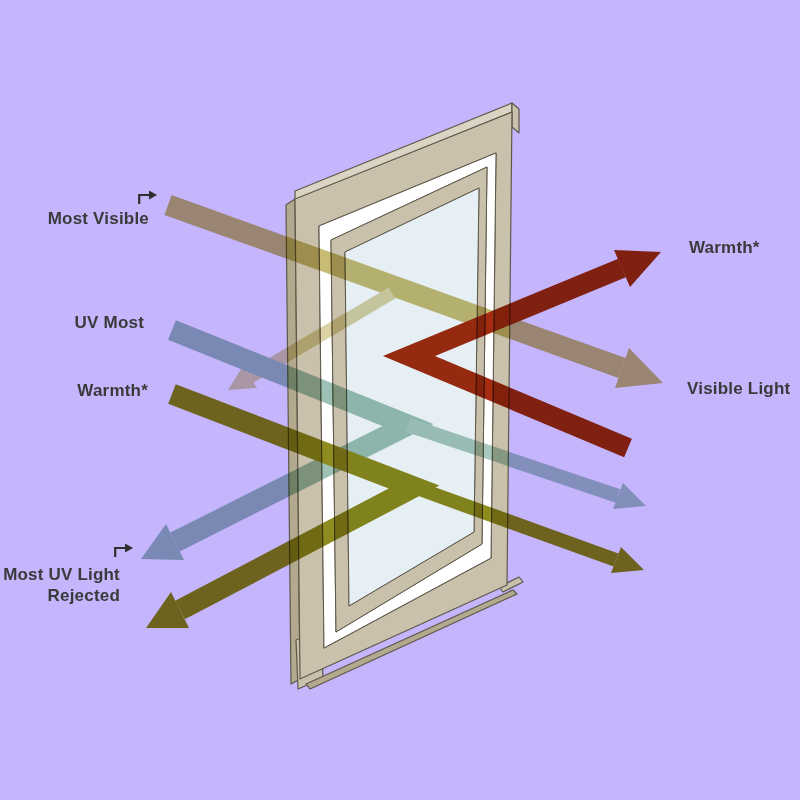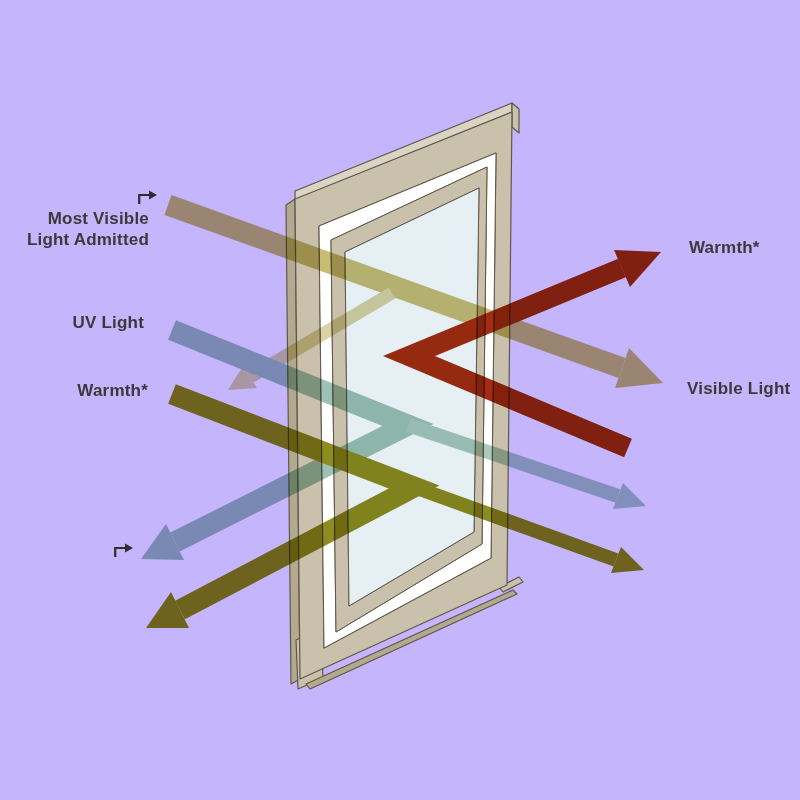--- a/index.html
+++ b/index.html
@@ -71,31 +71,34 @@
   </svg>
 
   <span class="ret-icon" style="left:137px;top:190px;">
     <svg width="21" height="15" viewBox="0 0 21 15">
       <path d="M2.2,14 L2.2,5 L13,5" fill="none" stroke="#2e2e2e" stroke-width="2.2"></path>
       <polygon points="12,0.5 20,5 12,9.5" fill="#2e2e2e"></polygon>
     </svg>
   </span>
   <div class="lbl right-align" style="right:651px;top:208px;">
     <div>Most Visible</div>
-    <div>Light Admitted</div>
   </div>
 
-  <div class="lbl right-align" style="right:656px;top:312px;">UV Light</div>
+  <div class="lbl right-align" style="right:656px;top:312px;">UV Most</div>
 
   <div class="lbl right-align" style="right:652px;top:380px;">Warmth*</div>
 
   <span class="ret-icon" style="left:113px;top:543px;">
     <svg width="21" height="15" viewBox="0 0 21 15">
       <path d="M2.2,14 L2.2,5 L13,5" fill="none" stroke="#2e2e2e" stroke-width="2.2"></path>
       <polygon points="12,0.5 20,5 12,9.5" fill="#2e2e2e"></polygon>
     </svg>
   </span>
+  <div class="lbl right-align" style="right:680px;top:564px;">
+    <div>Most UV Light</div>
+    <div>Rejected</div>
+  </div>
 
   <div class="lbl" style="left:689px;top:237px;">Warmth*</div>
 
   <div class="lbl" style="left:687px;top:378px;">Visible Light</div>
 
 </div>
 
 </body></html>

